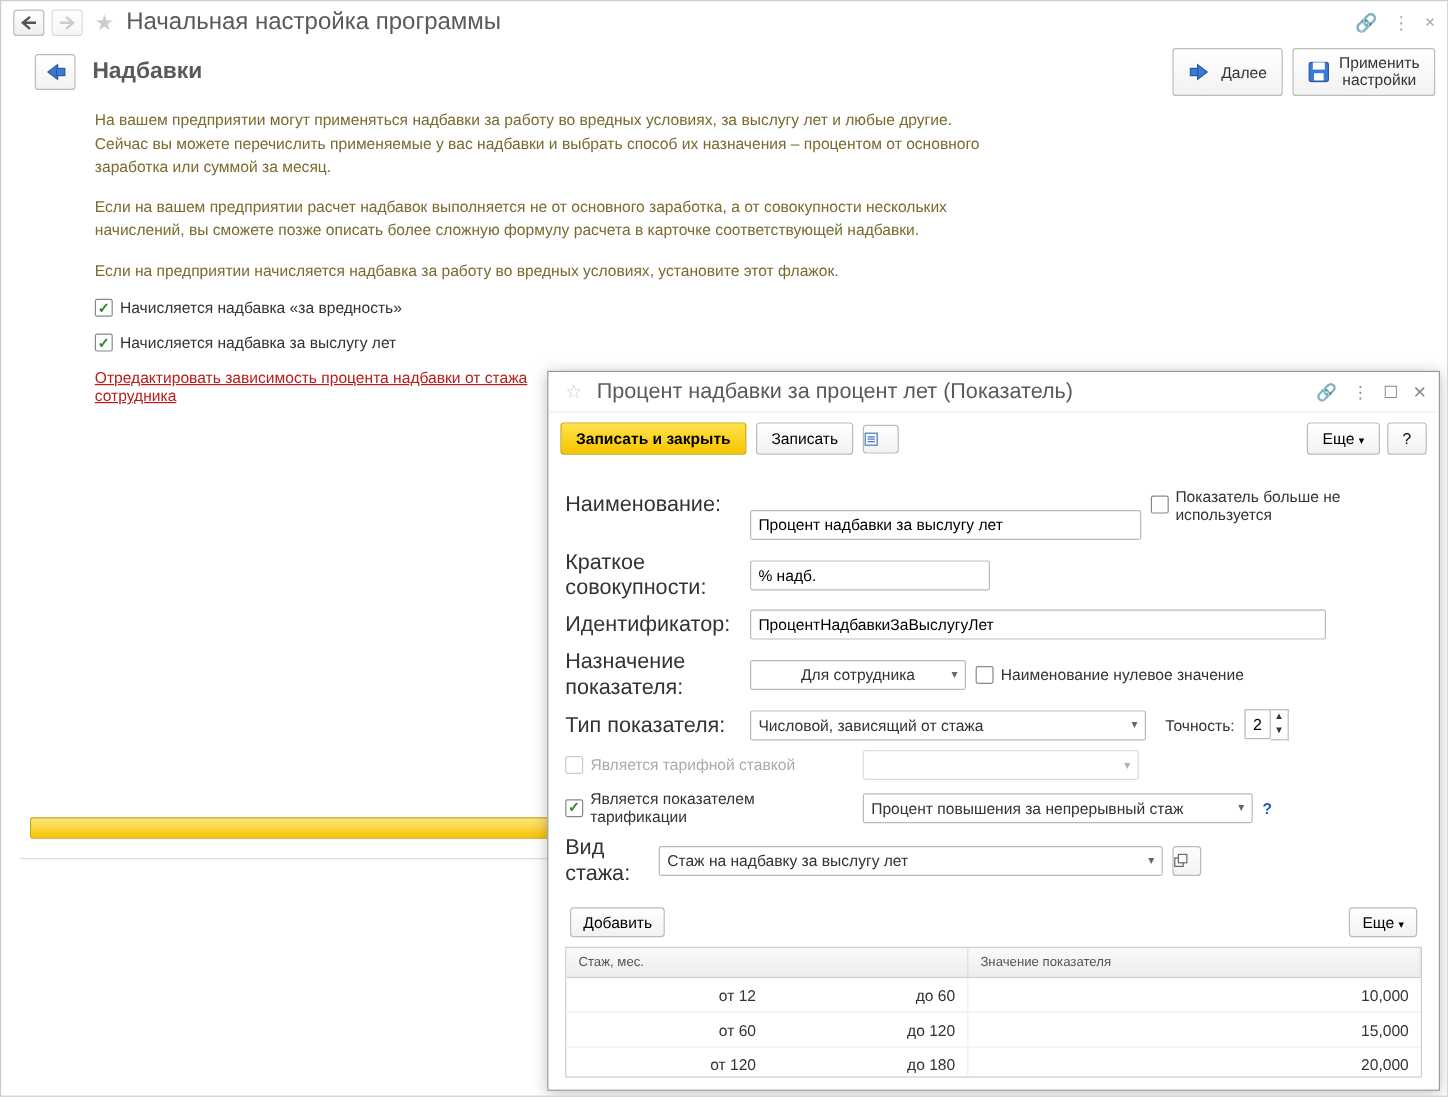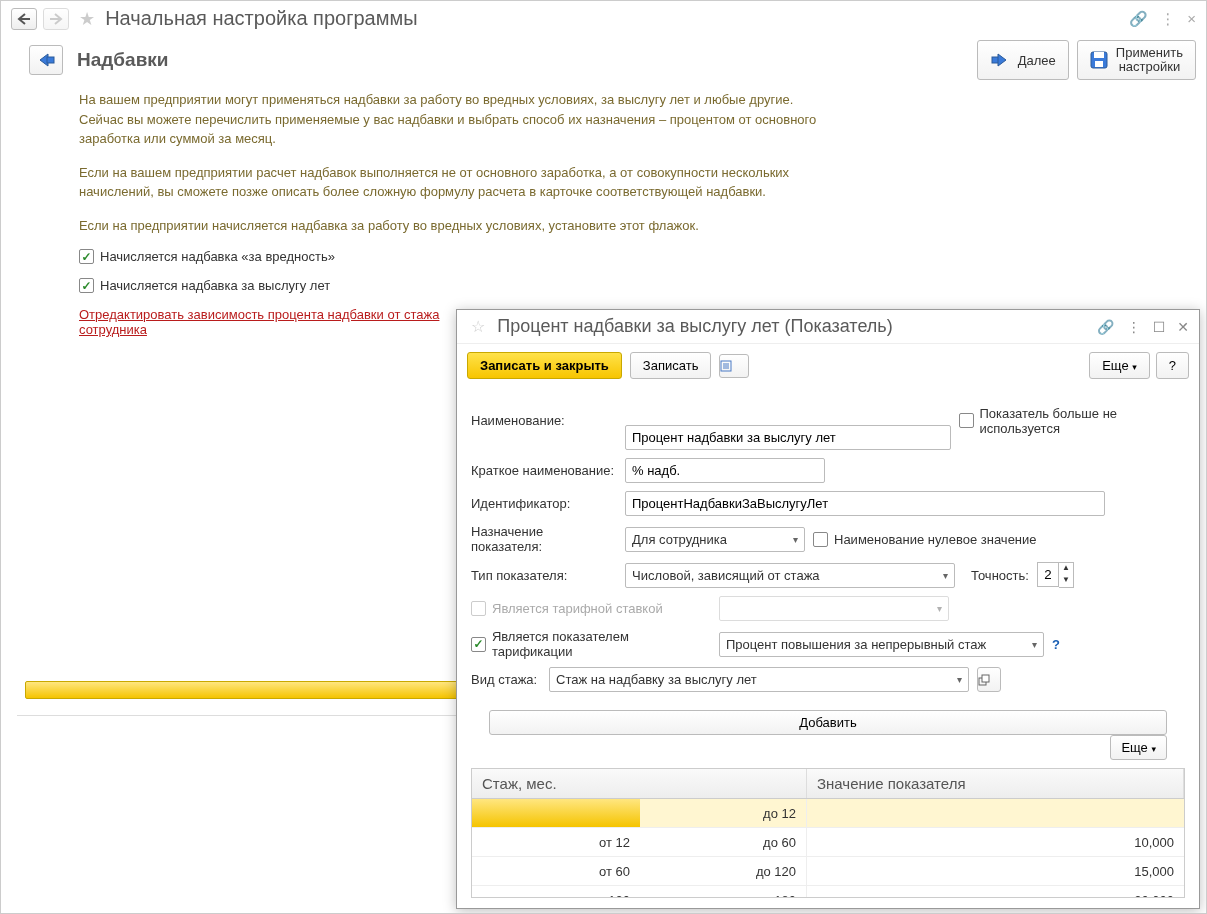--- a/index.html
+++ b/index.html
@@ -35,37 +35,37 @@
 .dlg-title-icons span { cursor: pointer; font-size: 14px; }
 
 .dlg-toolbar { display: flex; align-items: center; padding: 8px 10px; gap: 8px; }
 .btn-yellow { background: linear-gradient(#ffe24a,#f7c500); border: 1px solid #c9a800; border-radius: 3px; padding: 5px 12px; font-weight: bold; cursor: pointer; font-size: 13px; }
 .btn-plain { background: linear-gradient(#fff,#f2f2f2); border: 1px solid #bbb; border-radius: 3px; padding: 5px 12px; cursor: pointer; font-size: 13px; }
 .btn-icon { width: 30px; padding: 5px 0; text-align: center; }
 .dlg-toolbar-right { margin-left: auto; display: flex; gap: 6px; }
 
 .dlg-form { padding: 4px 14px; }
 .frow { display: flex; align-items: center; margin-bottom: 8px; gap: 8px; }
-.flabel { width: 146px; color: #333; font-size: 13px; flex-shrink: 0; }
+.flabel { width: 146px; color: #333; font-size: 18px; flex-shrink: 0; }
 .finput { border: 1px solid #bbb; border-radius: 2px; padding: 4px 6px; font-size: 13px; height: 25px; }
 .fselect { border: 1px solid #bbb; border-radius: 2px; padding: 0 6px; font-size: 13px; height: 25px; display: flex; align-items: center; position: relative; background: #fff; }
 .fselect::after { content: "▾"; position: absolute; right: 6px; color: #666; font-size: 10px; }
 .chk-inline { display: flex; align-items: center; gap: 6px; }
 .spinner { display: flex; }
 .spinner input { width: 22px; text-align: center; border: 1px solid #bbb; height: 25px; }
 .spinner .arrows { display: flex; flex-direction: column; border: 1px solid #bbb; border-left: none; }
 .spinner .arrows span { height: 12px; width: 14px; text-align: center; line-height: 10px; font-size: 8px; cursor: pointer; }
 .disabled { color: #aaa; }
 .disabled .checkbox { border-color: #ccc; color: #ccc; }
 .help-q { color: #1a5fb4; cursor: pointer; font-weight: bold; }
 
-.dlg-table-bar { display: flex; padding: 6px 32px; flex-direction: column; }
+.dlg-table-bar { display: flex; padding: 6px 18px; }
 .dlg-table-bar .btn-plain { padding: 4px 10px; }
 .dlg-table { border: 1px solid #ccc; margin: 2px 14px 10px 14px; flex: 1; overflow: hidden; }
-.thdr { display: flex; background: linear-gradient(#fafafa,#ededed); border-bottom: 1px solid #ccc; font-size: 15px; color: #555; }
+.thdr { display: flex; background: linear-gradient(#fafafa,#ededed); border-bottom: 1px solid #ccc; font-size: 11px; color: #555; }
 .thdr > div { padding: 6px 10px; border-right: 1px solid #ddd; }
 .col1 { width: 335px; }
 .col2 { flex: 1; }
 .trow { display: flex; border-bottom: 1px solid #eee; font-size: 13px; height: 29px; align-items: stretch; }
 .trow > div { padding: 5px 10px; display: flex; align-items: center; }
 .sel-row { background: #fff6d1; }
 .sel-cell { background: linear-gradient(#ffe680,#f5c400); }
 .c1a { width: 168px; justify-content: flex-end; }
 .c1b { width: 167px; justify-content: flex-end; border-right: 1px solid #eee; }
 .c2 { flex: 1; justify-content: flex-end; }
@@ -141,21 +141,21 @@
     </div>
     <a class="link" style="display:inline-block; max-width:370px;">Отредактировать зависимость процента надбавки от стажа сотрудника</a>
   </div>
 
   <div class="yellow-bar"></div>
   <div class="sep-line"></div>
 
   <div class="dialog">
     <div class="dlg-titlebar">
       <span class="star-icon" style="font-size:16px;">☆</span>
-      <span class="dlg-title">Процент надбавки за выслугу лет (Показатель)</span>
+      <span class="dlg-title">Процент надбавки за процент лет (Показатель)</span>
       <div class="dlg-title-icons">
         <span>🔗</span>
         <span>⋮</span>
         <span>☐</span>
         <span>✕</span>
       </div>
     </div>
 
     <div class="dlg-toolbar">
       <button class="btn-yellow">Записать и закрыть</button>
@@ -177,30 +177,30 @@
     <div class="dlg-form">
       <div class="frow">
         <span class="flabel">Наименование:</span>
         <input class="finput" style="width: 350px; margin-top: 34px;" value="Процент надбавки за выслугу лет">
         <div class="chk-inline">
           <div class="checkbox" style="color:transparent;">✓</div>
           <span>Показатель больше не используется</span>
         </div>
       </div>
       <div class="frow">
-        <span class="flabel">Краткое наименование:</span>
+        <span class="flabel">Краткое совокупности:</span>
         <input class="finput" style="width: 200px;" value="% надб.">
       </div>
       <div class="frow">
         <span class="flabel">Идентификатор:</span>
         <input class="finput" style="width: 480px;" value="ПроцентНадбавкиЗаВыслугуЛет">
       </div>
       <div class="frow">
         <span class="flabel">Назначение показателя:</span>
-        <div class="fselect" style="width:180px;">
+        <div class="fselect" style="width:180px;justify-content:center;">
             <span>Для сотрудника</span>
           </div>
         <div class="chk-inline">
           <div class="checkbox" style="color:transparent;">✓</div>
           <span>Наименование нулевое значение</span>
         </div>
       </div>
       <div class="frow">
         <span class="flabel">Тип показателя:</span>
         <div class="fselect" style="width:330px;">
@@ -254,25 +254,20 @@
         <button class="btn-plain"><span>Еще</span> <span style="font-size:9px;">▾</span></button>
       </div>
     </div>
 
     <div class="dlg-table">
       <div class="thdr">
         <div class="col1">Стаж, мес.</div>
         <div class="col2">Значение показателя</div>
       </div>
       <div class="tbody-area">
-        <div class="trow sel-row">
-          <div class="c1a sel-cell"></div>
-          <div class="c1b">до 12</div>
-          <div class="c2"></div>
-        </div>
         <div class="trow">
           <div class="c1a">от 12</div>
           <div class="c1b">до 60</div>
           <div class="c2">10,000</div>
         </div>
         <div class="trow">
           <div class="c1a">от 60</div>
           <div class="c1b">до 120</div>
           <div class="c2">15,000</div>
         </div>

